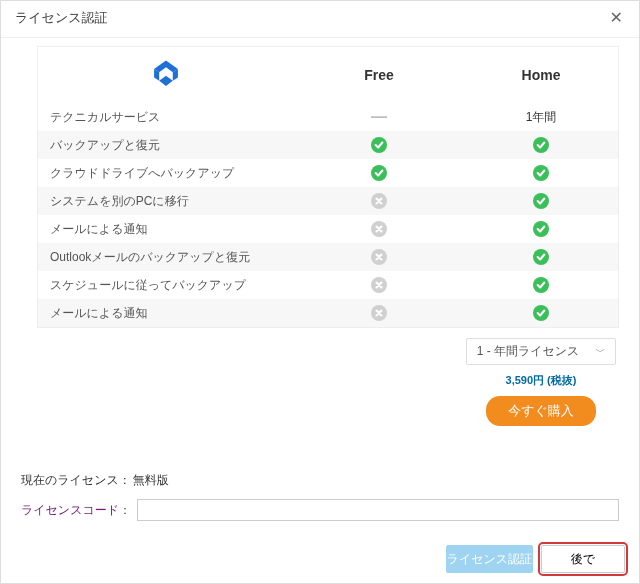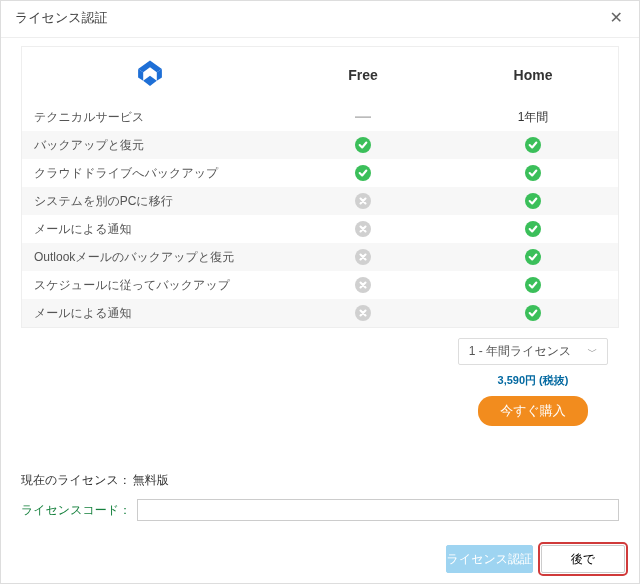--- a/index.html
+++ b/index.html
@@ -18,21 +18,21 @@
     justify-content: space-between;
     align-items: center;
     padding: 8px 14px 10px 14px;
     border-bottom: 1px solid #eee;
   }
   .titlebar .title { font-size: 13px; color: #444; }
   .titlebar .close {
     font-size: 16px; color: #666; cursor: pointer; line-height: 1;
     padding: 0 2px;
   }
-  .content { padding: 8px 20px 0 20px; }
+  .content { padding: 8px 20px 0 36px; }
   .table { border: 1px solid #eee; }
   .row { display: flex; align-items: center; min-height: 28px; }
   .row.alt { background: #f7f7f7; }
   .row.head { height: 56px; }
   .col-label { flex: 0 0 256px; padding-left: 12px; font-size: 12px; color:#555; }
   .col-free  { flex: 0 0 170px; text-align: center; font-size: 12px; }
   .col-home  { flex: 1 1 auto; text-align: center; font-size: 12px; }
   .row.head .col-free, .row.head .col-home { font-weight: bold; font-size: 14px; color:#333;}
   .logo-wrap { flex: 0 0 256px; display:flex; justify-content:center; align-items:center; }
   .logo svg { width: 34px; height: 34px; }
@@ -60,21 +60,21 @@
   .price { margin-top:8px; font-size:11px; font-weight:bold; color:#0369a1;}
   .buy-btn {
     margin-top:8px; display:inline-block; background:#f28c1e; color:#fff;
     border:none; border-radius:14px; padding:6px 22px; font-size:13px;
     cursor:pointer;
   }
   .lower { padding: 0 20px; margin-top:28px;}
   .info-line { font-size:12px; color:#333; margin-bottom:10px; }
   .info-line .val { margin-left:2px; }
   .code-row { display:flex; align-items:center; gap:6px; }
-  .code-label { font-size:12px; color:#15803d; white-space:nowrap; }
+  .code-label { font-size:12px; color:#701a75; white-space:nowrap; }
   .code-input {
     flex:1; height:22px; border:1px solid #ccc; padding:2px 6px;
     font-size:12px;
   }
   .footer {
     position:absolute; bottom:10px; right:14px; display:flex; gap:8px;
   }
   .btn {
     min-width:84px; height:28px; border:1px solid #ccc; background:#fff;
     font-size:12px; cursor:pointer; border-radius:2px;

